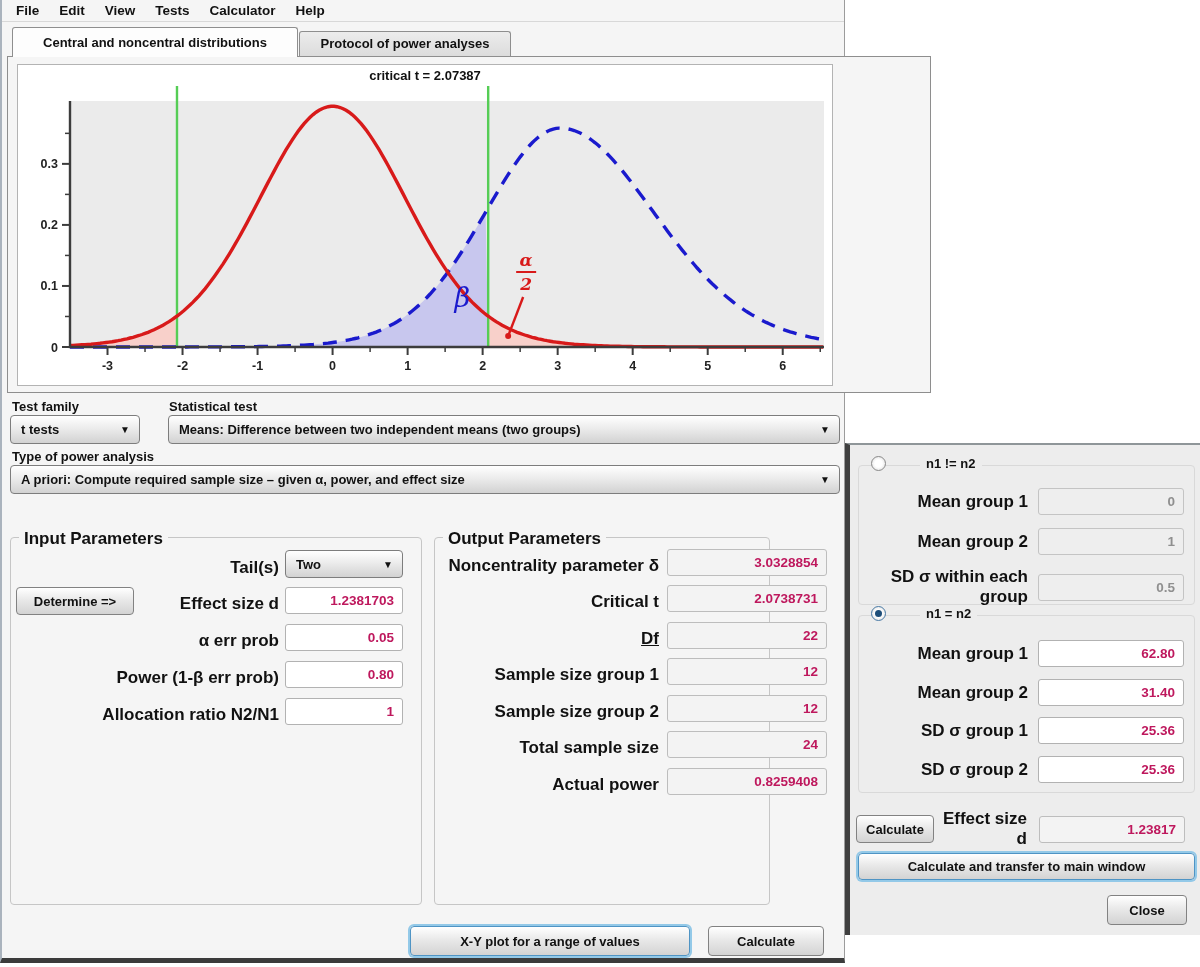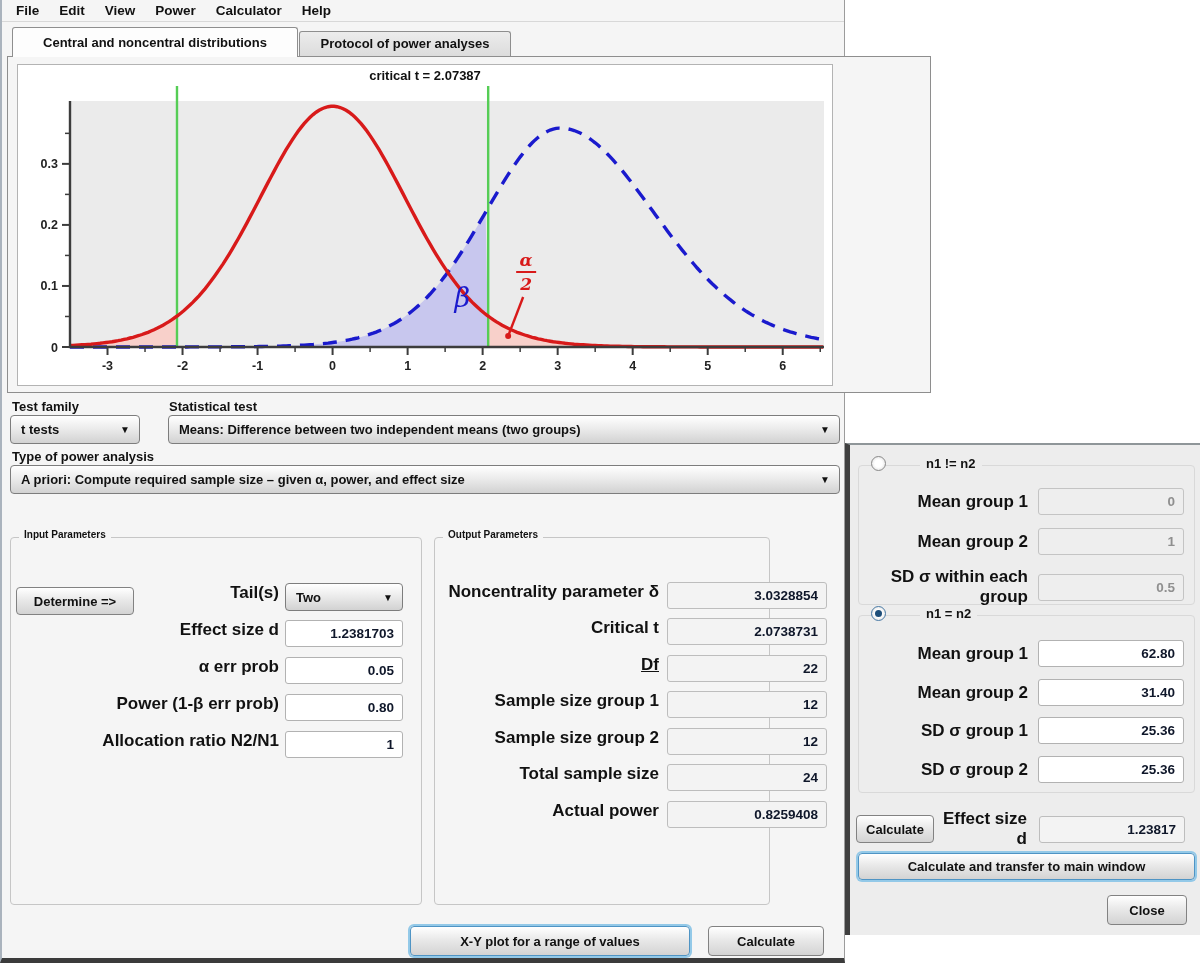--- a/index.html
+++ b/index.html
@@ -32,26 +32,26 @@
   .alpha-lab { font:italic bold 17px "DejaVu Serif", serif; text-anchor:middle; }
 
   .sec-label { font-size:13px; font-weight:bold; color:#111; }
 
   .dropdown { border:1px solid #7d7d7d; border-radius:4px;
     background:linear-gradient(#ffffff,#ececec 45%,#d2d2d2); font-size:13px; font-weight:bold;
     color:#111; padding-left:10px; display:flex; align-items:center; cursor:default; }
   .dropdown .arrow { position:absolute; right:9px; font-size:10px; color:#111; }
 
   .groupbox { border:1px solid #c6c6c6; border-radius:4px; }
-  .legend { font-size:10px; font-weight:bold; color:#111; background:#f5f5f5; padding:0 5px; z-index:2; }
-
-  .frow { position:absolute; display:flex; align-items:flex-start;margin-top:33px; }
+  .legend { font-size:17px; font-weight:bold; color:#111; background:#f5f5f5; padding:0 5px; z-index:2; }
+
+  .frow { position:absolute; display:flex; align-items:flex-end; }
   .flabel { font-size:17px; font-weight:bold; color:#111; text-align:right; }
   .field { height:27px; border:1px solid #b2b2b2; border-radius:3px; background:#ffffff;
-    font-family:"Liberation Sans", sans-serif; font-size:13.5px; font-weight:bold; color:#0f172a;
+    font-family:"Liberation Sans", sans-serif; font-size:13.5px; font-weight:bold; color:#be185d;
     text-align:right; padding-right:8px; width:100%; }
   .field.out { background:#f3f3f3; border-color:#bdbdbd; }
   .field.dis { background:#eeeeee; border-color:#c4c4c4; color:#8f8f8f; }
 
   .btn { border:1px solid #828282; border-radius:4px;
     background:linear-gradient(#ffffff,#e9e9e9 45%,#d3d3d3); font-family:"Liberation Sans", sans-serif;
     font-size:13px; font-weight:bold; color:#111; cursor:default; }
   .btn.focus { border:1px solid #4f94c4; box-shadow:0 0 0 2px #93c9e8; }
 
   
@@ -72,21 +72,21 @@
 </style>
 </head>
 <body>
 
 <div id="main-window" class="abs">
 
   <div id="menubar" class="abs">
     <span class="menu-item">File</span>
     <span class="menu-item">Edit</span>
     <span class="menu-item">View</span>
-    <span class="menu-item">Power</span>
+    <span class="menu-item">Tests</span>
     <span class="menu-item">Calculator</span>
     <span class="menu-item">Help</span>
   </div>
 
   <div id="tab-protocol" class="abs tab">Protocol of power analyses</div>
   <div id="tab-central" class="abs tab">Central and noncentral distributions</div>
 
   <div id="tabpane" class="abs">
     <div id="chart-frame" class="abs">
       <div id="chart-title" class="abs">critical t = 2.07387</div>

